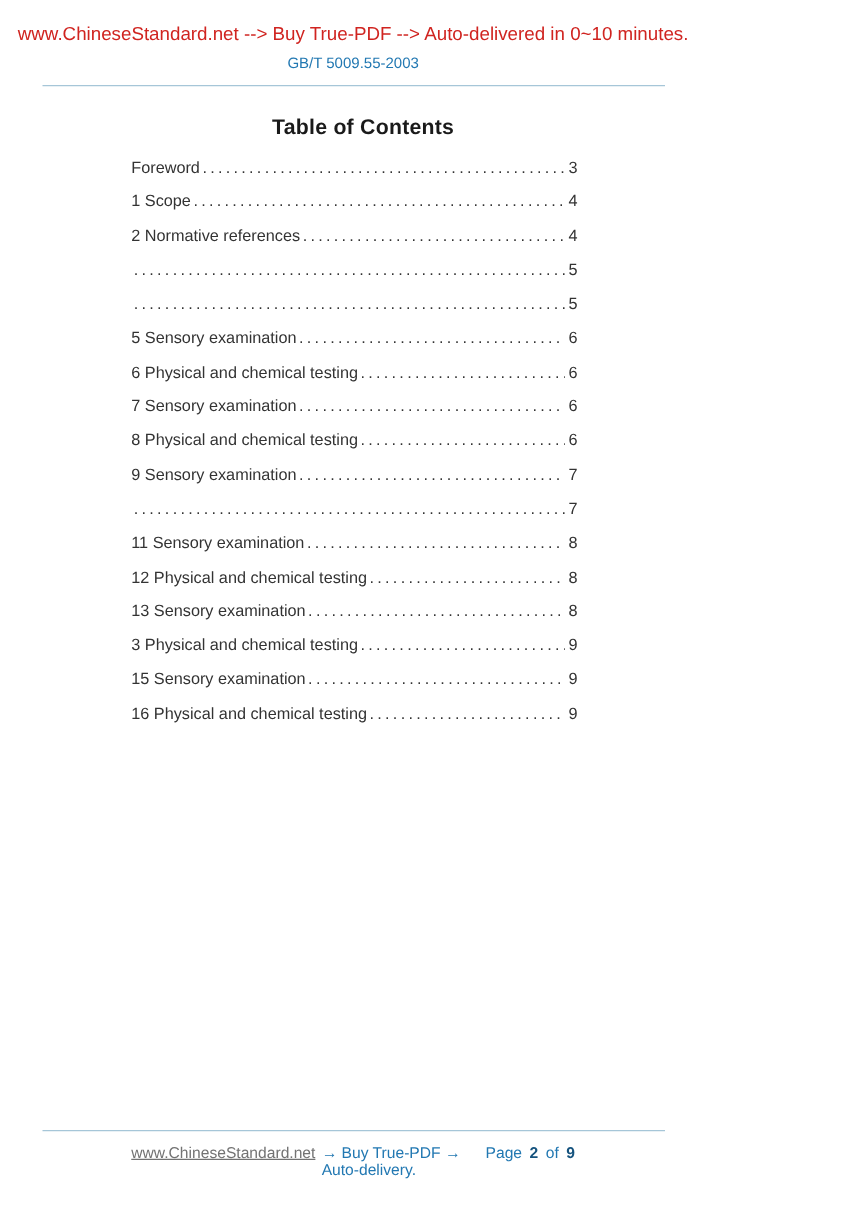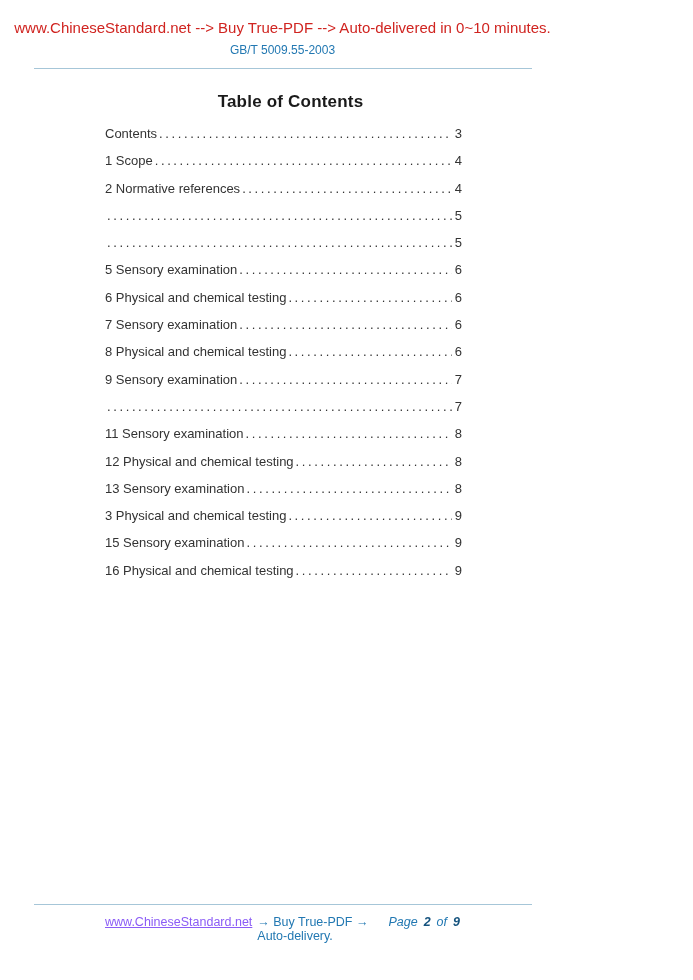--- a/index.html
+++ b/index.html
@@ -85,26 +85,26 @@
   .footer-bar {
     display: flex;
     justify-content: space-between;
     align-items: baseline;
     margin: 10px 105px 0 105px;
     font-size: 12.5px;
     color: #2278b2;
   }
   .footer-left { display: flex; align-items: baseline; gap: 5px; }
   .footer-link {
-    color: #8b5cf6;
+    color: #737373;
     text-decoration: underline;
     cursor: pointer;
   }
   .footer-tail { color: #2278b2; }
-  .footer-pageinfo { display: flex; align-items: flex-start; gap: 6px; font-style: italic; }
+  .footer-pageinfo { display: flex; align-items: flex-start; gap: 6px; }
   .footer-pageinfo .num {
     font-weight: bold;
     color: #15537e;
   }
 </style>
 </head>
 <body>
 
 <div class="page">
 
@@ -112,21 +112,21 @@
     <div class="header-promo">www.ChineseStandard.net --&gt; Buy True-PDF --&gt; Auto-delivered in 0~10 minutes.</div>
     <div class="header-docnum">GB/T 5009.55-2003</div>
     <hr class="rule rule-top">
   </div>
 
   <div>
     <div class="toc-title">Table of Contents</div>
 
     <div class="toc-list">
         <div class="toc-row">
-        <span class="toc-label">Contents</span>
+        <span class="toc-label">Foreword</span>
         <span class="toc-dots"></span>
         <span class="toc-page">3</span>
       </div>
         <div class="toc-row">
         <span class="toc-label">1 Scope</span>
         <span class="toc-dots"></span>
         <span class="toc-page">4</span>
       </div>
         <div class="toc-row">
         <span class="toc-label">2 Normative references</span>

